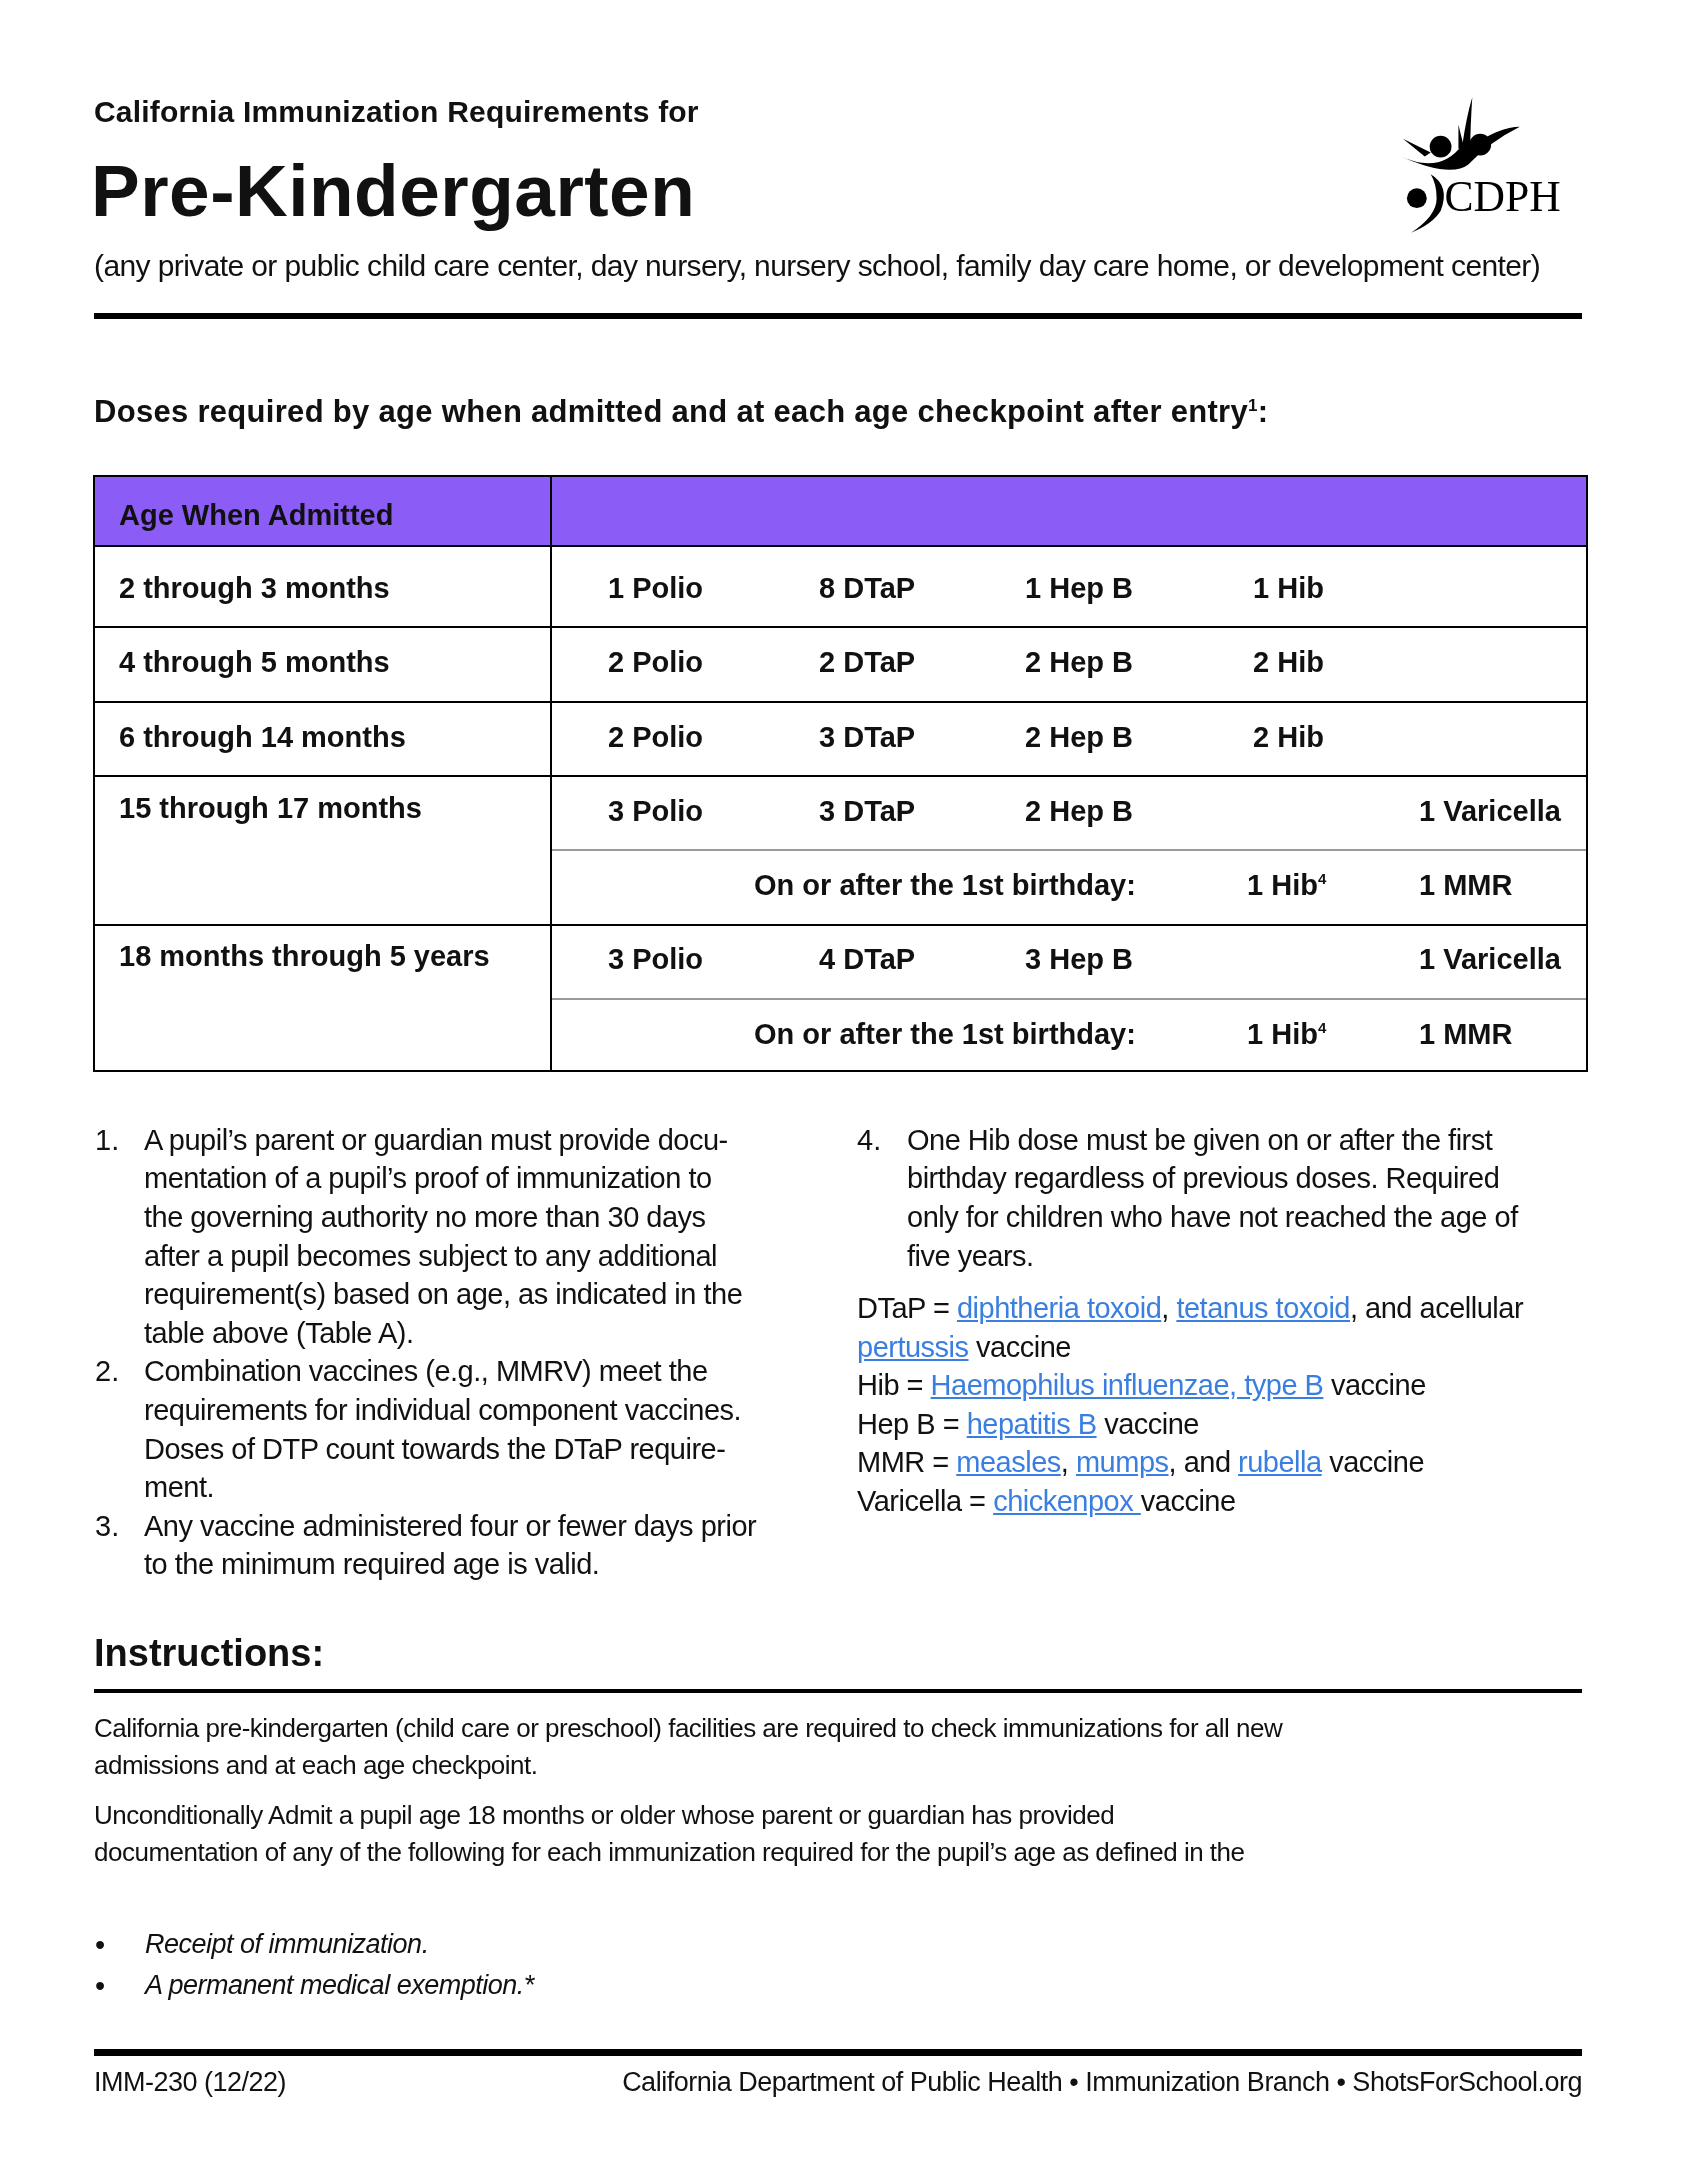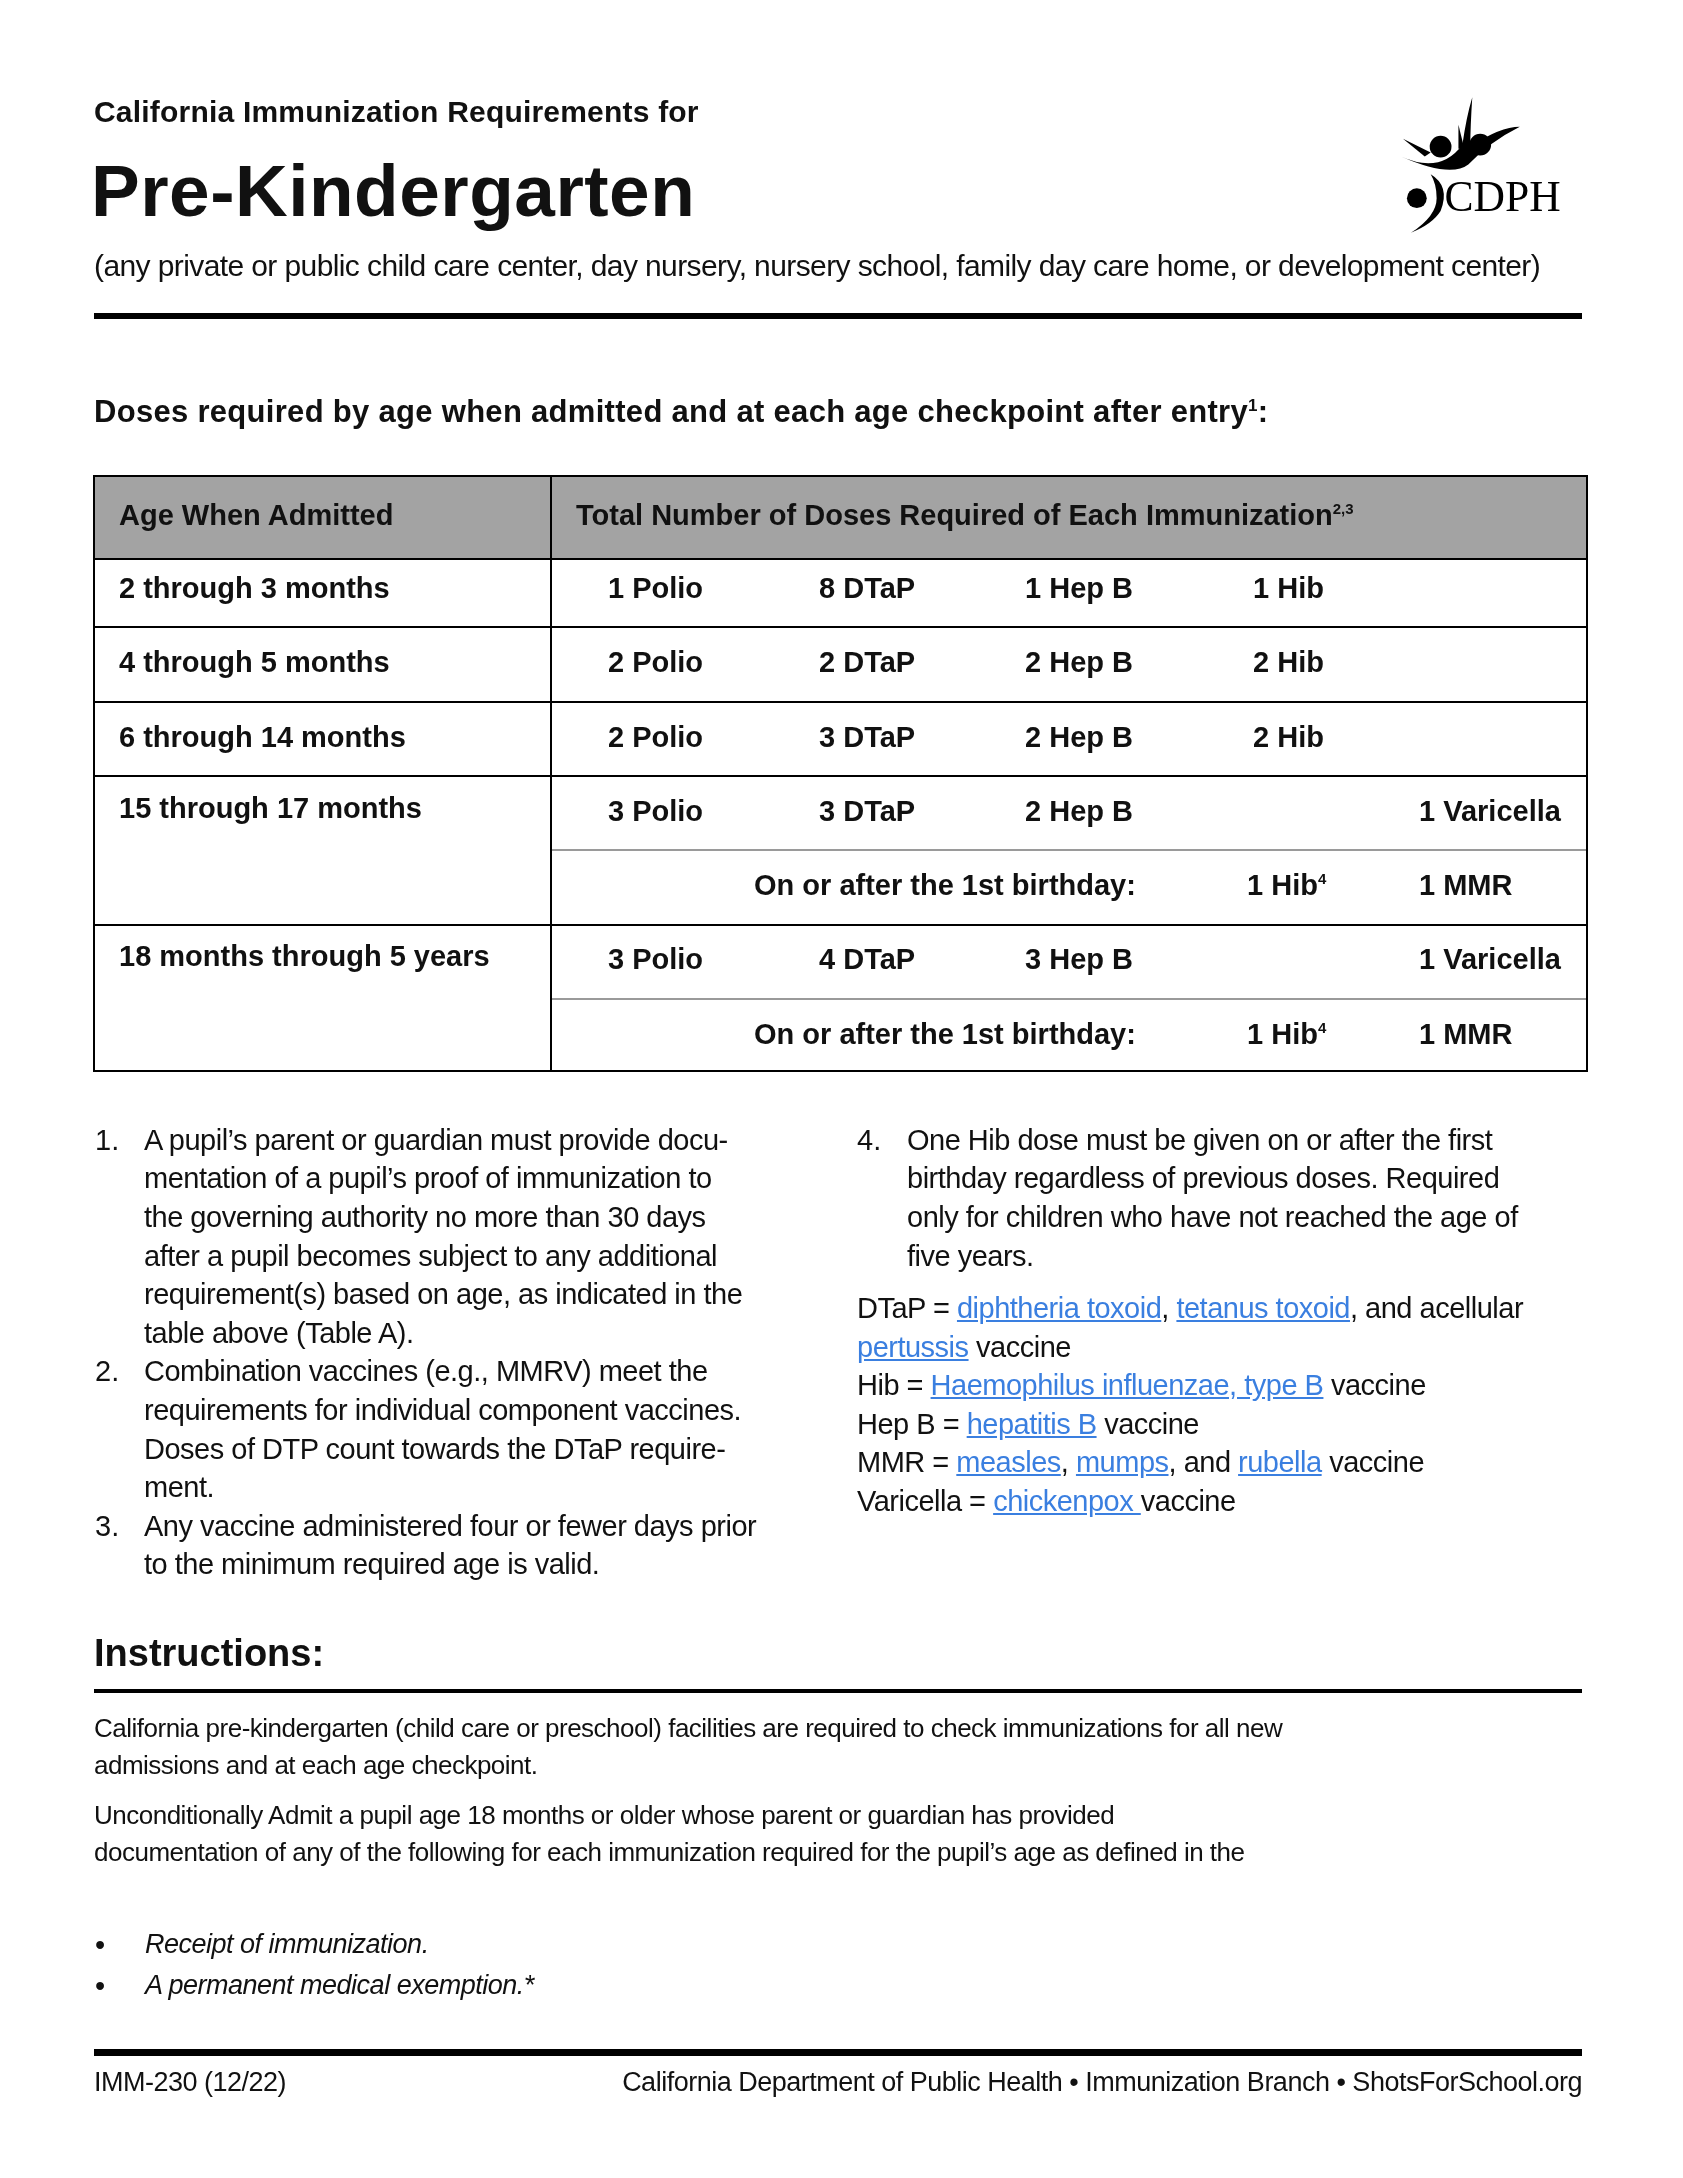--- a/index.html
+++ b/index.html
@@ -14,21 +14,21 @@
   .rule { position:absolute; background:#000; }
   #rule-top { left:94px; top:313px; width:1488px; height:6px; }
 
   #logo { left:1401px; top:87px; width:198px; height:149px; }
 
   #doses-heading { left:94px; top:394px; font-size:31px; font-weight:bold; letter-spacing:0.3px; }
   #doses-heading sup { font-size:17px; }
 
   
   #req-table { left:93px; top:475px; width:1495px; height:597px; border:2px solid #000; box-sizing:border-box; }
-  .hdr { position:absolute; left:0; top:0; width:100%; height:83px; background:#a3a3a3; border-bottom:2px solid #000; box-sizing:border-box; }
+  .hdr { position:absolute; left:0; top:0; width:100%; height:70px; background:#8b5cf6; border-bottom:2px solid #000; box-sizing:border-box; }
   .vdiv { position:absolute; left:455px; top:0; width:2px; height:100%; background:#000; }
   .hdr-cell { position:absolute; top:22px; font-size:29px; font-weight:bold; }
   .hdr-cell sup { font-size:15px; }
   .row-line { position:absolute; left:0; width:100%; height:2px; background:#000; }
   .sub-line { position:absolute; left:457px; right:0; height:2px; background:#9a9a9a; }
   .age { position:absolute; left:24px; font-size:29px; font-weight:bold; }
   .dose { position:absolute; font-size:29px; font-weight:bold; white-space:nowrap; }
   .dose sup { font-size:15px; }
   .fn-num { position:absolute; font-size:29px; line-height:39px; }
   .fn-text { position:absolute; font-size:29px; line-height:39px; letter-spacing:-0.5px; }
@@ -67,21 +67,20 @@
   </svg>
 </div>
 
 <div id="rule-top" class="rule"></div>
 
 <div id="doses-heading" class="abs"><span>Doses required by age when admitted and at each age checkpoint after entry</span><sup>1</sup><span>:</span></div>
 
 <div id="req-table" class="abs">
   <div class="hdr">
     <div class="hdr-cell" style="left:24px">Age When Admitted</div>
-    <div class="hdr-cell" style="left:481px"><span>Total Number of Doses Required of Each Immunization</span><sup>2,3</sup></div>
   </div>
   <div class="vdiv"></div>
 
   <div class="row-line" style="top:149px"></div>
   <div class="row-line" style="top:224px"></div>
   <div class="row-line" style="top:298px"></div>
   <div class="sub-line" style="top:372px"></div>
   <div class="row-line" style="top:447px"></div>
   <div class="sub-line" style="top:521px"></div>
 

